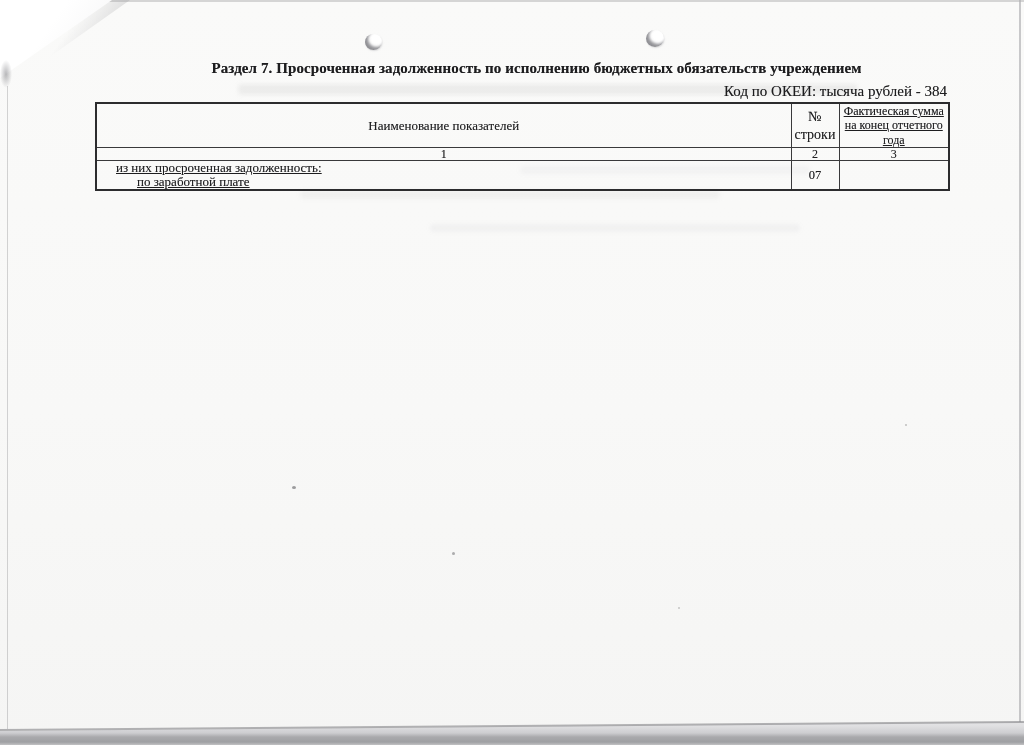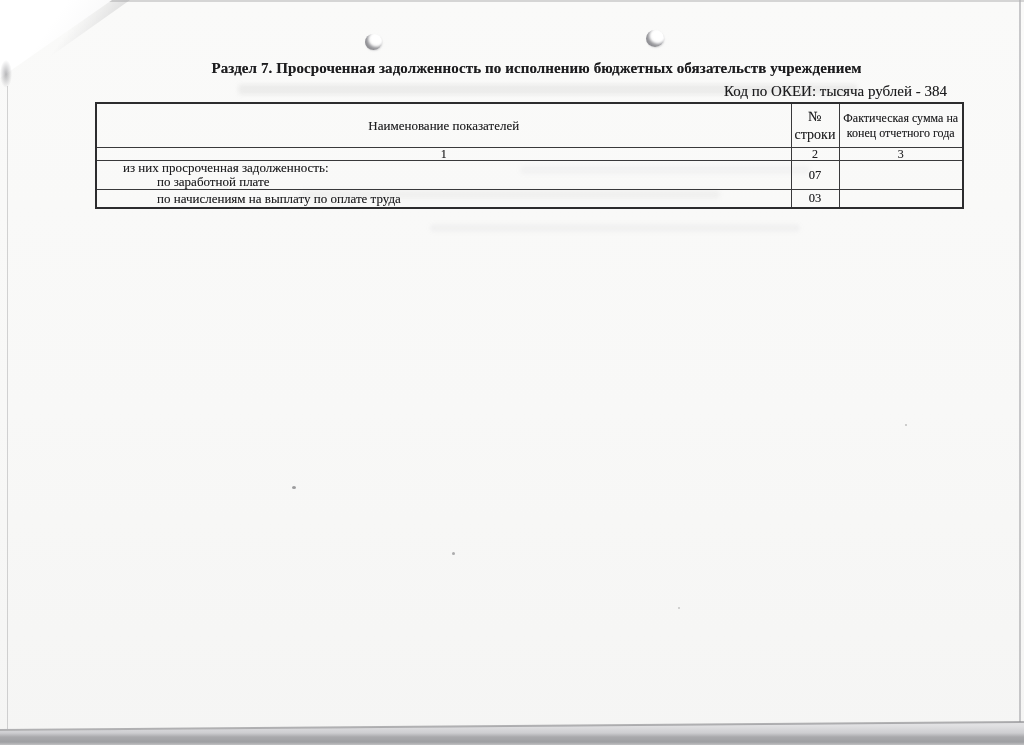--- a/index.html
+++ b/index.html
@@ -65,36 +65,36 @@
 
   
   table.doc{position:absolute;left:95px;top:102px;z-index:6;width:853px;
     border-collapse:collapse;table-layout:fixed;
     font-size:13px;color:#1d1d1f;}
   table.doc td{border:1.4px solid #39393b;padding:0;vertical-align:middle;
     text-shadow:0 0 .3px rgba(30,30,32,.4);overflow:hidden;}
   table.doc{border:2px solid #2c2c2e;}
   .c1{width:695px;margin-left:16px;}
   .c2{width:48px;}
-  .c3{width:124px;}
+  .c3{width:110px;text-decoration:underline;}
   tr.hdr td{height:43px;text-align:center;line-height:1.22;}
   tr.hdr .c2{font-size:14px;}
   tr.hdr .c3{font-size:12px;line-height:1.18;}
   tr.numrow td{height:12px;font-size:12px;text-align:center;line-height:1;}
   td.code{text-align:center;font-size:12.5px;}
   td.val{text-align:right;padding-right:5px;font-size:13px;}
   tr.r1 td{height:19px;}
   tr.r2 td{height:27px;}
   tr.r3 td{height:17px;}
   tr.r4 td{height:15px;}
   tr.r5 td{height:15px;}
   .ln{line-height:14px;white-space:nowrap;}
   .ind0{padding-left:3px;}
-  .ind1{padding-left:26px;}
-  .ind2{padding-left:60px;}
+  .ind1{padding-left:19px;text-decoration:underline;}
+  .ind2{padding-left:40px;text-decoration:underline;}
 </style>
 </head>
 <body>
 
 <div class="scan">
 
   <div class="scanner-bed"></div>
   <div class="paper"></div>
   <div class="page-bottom-edge"></div>
   <div class="page-left-edge"></div>
@@ -138,23 +138,16 @@
         <td>3</td>
       </tr>
       <tr class="r2">
         <td>
           <div class="ln ind1">из них просроченная задолженность:</div>
           <div class="ln ind2">по заработной плате</div>
         </td>
         <td class="code">07</td>
         <td class="val"></td>
       </tr>
-      <tr class="r3">
-        <td>
-          <div class="ln ind2">по начислениям на выплату по оплате труда</div>
-        </td>
-        <td class="code">03</td>
-        <td class="val"></td>
-      </tr>
     </tbody>
   </table>
 
 </div>
 
 </body></html>

